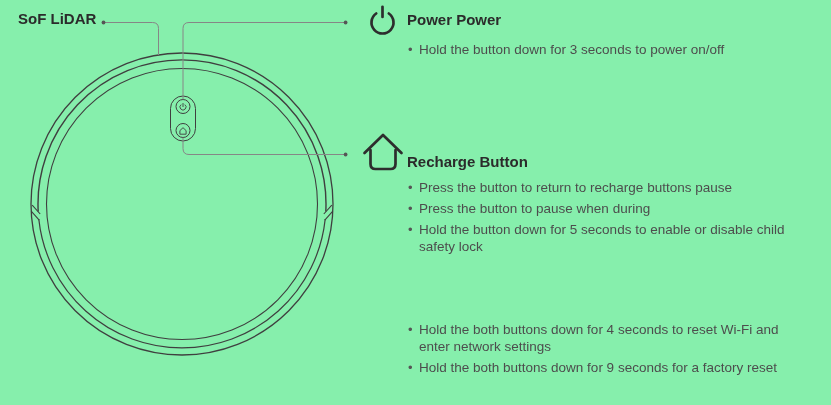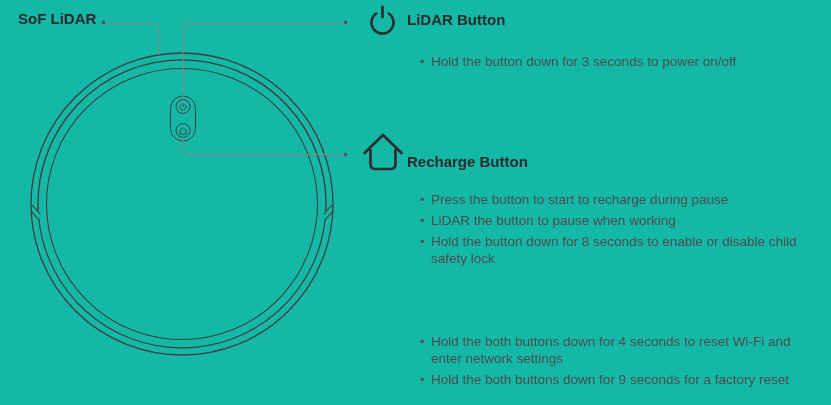--- a/index.html
+++ b/index.html
@@ -1,36 +1,36 @@
 <!DOCTYPE html>
 <html><head>
 <meta charset="utf-8">
 <style>
   html,body{margin:0;padding:0;background:#ffffff;}
   #canvas{
     position:relative;
     width:831px;height:405px;
-    background:#14b8a6;
+    background:#86efac;
     overflow:hidden;
     font-family:"Liberation Sans","DejaVu Sans",sans-serif;
     text-decoration:underline;
   }
   .diagram-svg{position:absolute;left:0;top:0;}
   .lidar-label{
     position:absolute;left:18px;top:10px;
     font-size:15px;font-weight:700;color:#2b2b2b;line-height:18px;
   }
   .icon-abs{position:absolute;}
   .sec-title{
     position:absolute;left:407px;
     font-size:15px;font-weight:700;color:#2b2b2b;line-height:18px;
   }
   .sec-list{
     position:absolute;left:407px;
-    margin:12px;padding:0;list-style:none;width:385px;
+    margin:0;padding:0;list-style:none;width:385px;
   }
   .sec-list li{
     position:relative;
     padding-left:12px;
     font-size:13.5px;line-height:17px;color:#4d4d4d;
     margin-bottom:4px;
     white-space:pre-line;
   }
   .sec-list li::before{
     content:"\2022";
@@ -78,36 +78,36 @@
   </svg>
 
   <div class="lidar-label">SoF LiDAR</div>
 
   <svg class="icon-abs" style="left:367px;top:5px;" width="31" height="31" viewBox="0 0 31 31">
     <g fill="none" stroke="#2d2d2d" stroke-width="2.7" stroke-linecap="round">
       <path d="M 21.8 8.5 A 11 11 0 1 1 9.2 8.5"></path>
       <path d="M 15.5 1.8 L 15.5 12"></path>
     </g>
   </svg>
-  <div class="sec-title" style="top:11px;">LiDAR Button</div>
+  <div class="sec-title" style="top:11px;">Power Power</div>
   <ul class="sec-list" style="top:41px;">
     <li>Hold the button down for 3 seconds to power on/off</li>
   </ul>
 
   <svg class="icon-abs" style="left:362px;top:132px;" width="42" height="42" viewBox="0 0 42 42">
     <g fill="none" stroke="#2d2d2d" stroke-width="2.7" stroke-linecap="round" stroke-linejoin="round">
       <path d="M 2.5 21 L 21 3 L 39.5 21"></path>
       <path d="M 8.5 18 L 8.5 32 Q 8.5 37 13.5 37 L 28.5 37 Q 33.5 37 33.5 32 L 33.5 18"></path>
     </g>
   </svg>
   <div class="sec-title" style="top:153px;">Recharge Button</div>
   <ul class="sec-list" style="top:179px;">
-    <li>Press the button to start to recharge during pause</li>
-    <li>LiDAR the button to pause when working</li>
-    <li>Hold the button down for 8 seconds to enable or disable child
+    <li>Press the button to return to recharge buttons pause</li>
+    <li>Press the button to pause when during</li>
+    <li>Hold the button down for 5 seconds to enable or disable child
 safety lock</li>
   </ul>
 
   <ul class="sec-list" style="top:321px;">
     <li>Hold the both buttons down for 4 seconds to reset Wi-Fi and
 enter network settings</li>
     <li>Hold the both buttons down for 9 seconds for a factory reset</li>
   </ul>
 
 </div>

